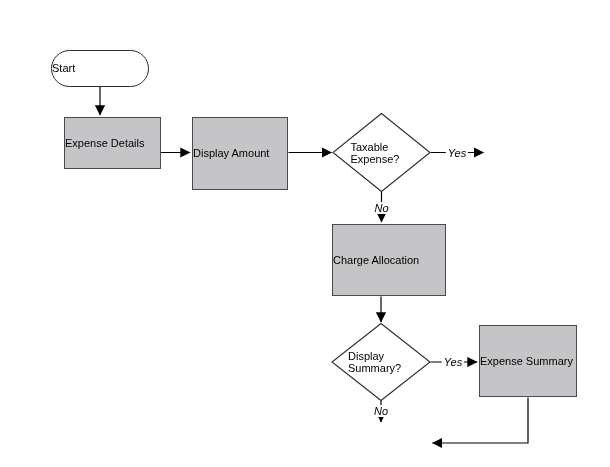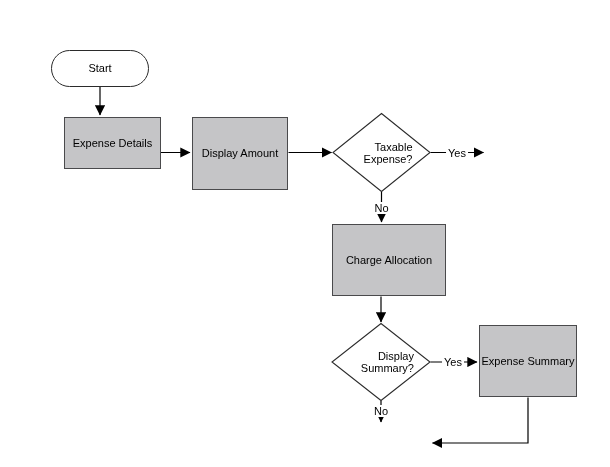--- a/index.html
+++ b/index.html
@@ -29,45 +29,46 @@
     fill:none;
   }
   svg.wires polygon.diamond{
     fill:var(--terminal-fill);
     stroke:var(--shape-border);
     stroke-width:1.1;
   }
   .arrowhead{fill:var(--line-color);}
   .node{
     position:absolute;
-    display:flex;align-items:center;justify-content:center;
+    display:flex;align-items:center;justify-content:flex-start;
     text-align:center;
     line-height:13px;
   }
   .process{
     background:var(--process-fill);
     border:1.5px solid var(--process-border);
   }
   .terminal{
     background:var(--terminal-fill);
     border:1.2px solid var(--shape-border);
   }
   .diamond-label{
     position:absolute;
     display:flex;align-items:center;justify-content:center;
-    text-align:right;
+    text-align:left;
     pointer-events:none;
   }
   .diamond-label span{display:inline-block;}
   .edge-label{
     position:absolute;
     transform:translate(-50%,-50%);
     background:var(--canvas-bg);
     padding:0 2px;
     line-height:12px;
+    font-style:italic;
   }
 </style>
 </head>
 <body>
 
 <div class="canvas">
 
   <svg class="wires">
     <defs>
       <marker id="arw" viewBox="0 0 10 10" refX="9.5" refY="5" markerWidth="8.5" markerHeight="8.5" orient="auto-start-reverse">

